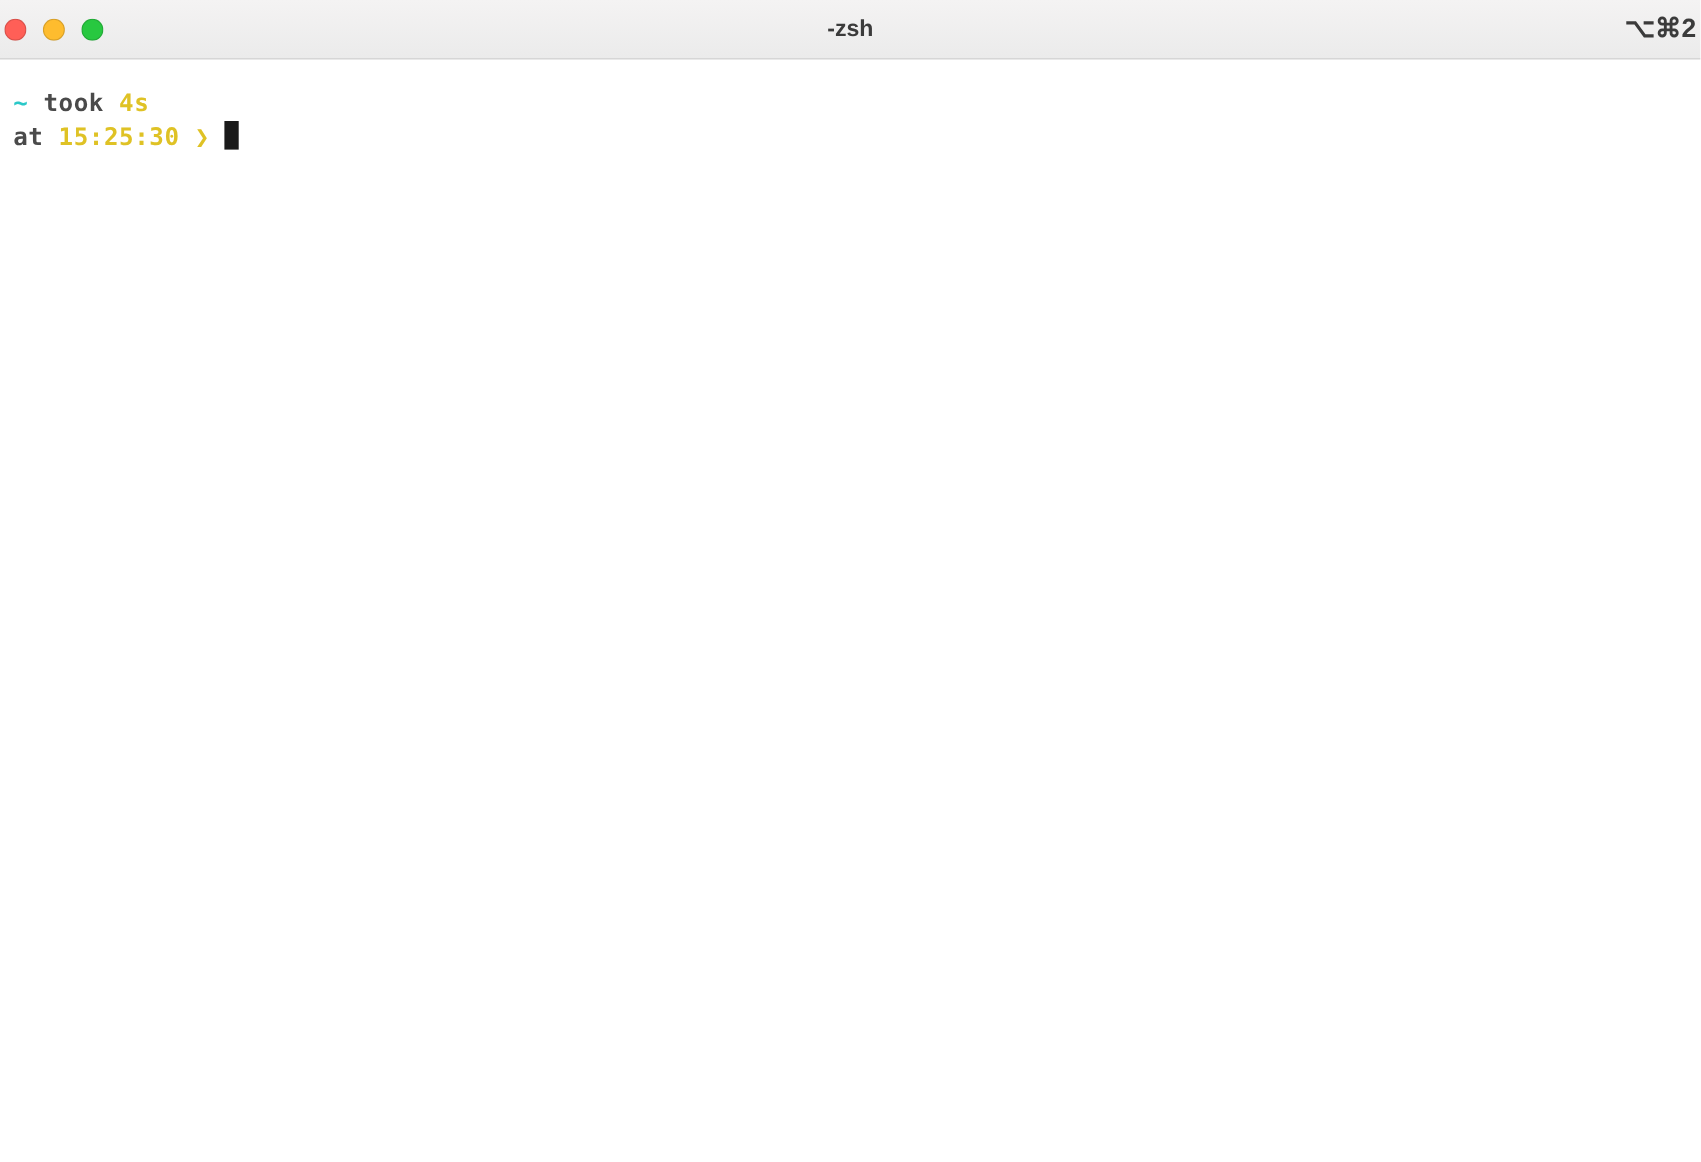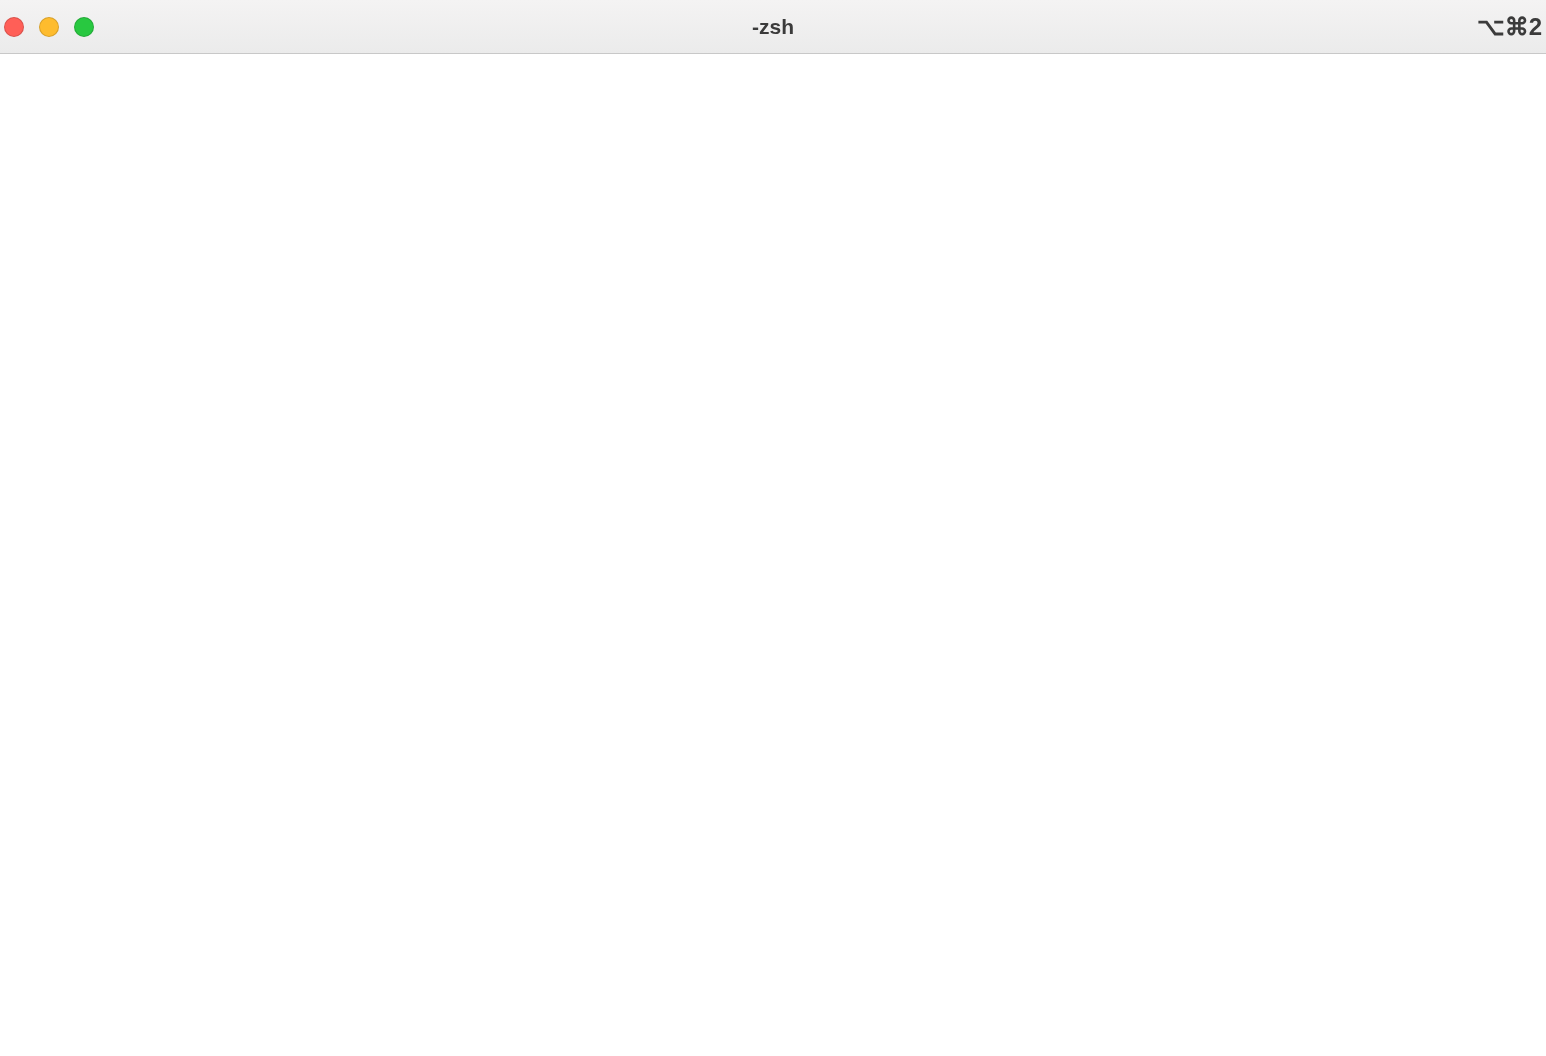--- a/index.html
+++ b/index.html
@@ -112,13 +112,15 @@
   <div class="traffic-lights">
     <div class="traffic-light red"></div>
     <div class="traffic-light yellow"></div>
     <div class="traffic-light green"></div>
   </div>
   <div class="window-title">-zsh</div>
   <div class="shortcut-indicator">⌥⌘2</div>
 </div>
 
 <div class="terminal-body">
+  <div class="prompt-line"><span class="cyan">~</span><span class="white"> took </span><span class="yellow">4s</span></div>
+  <div class="prompt-line"><span class="white">at </span><span class="yellow">15:25:30</span><span class="yellow"> ❯ </span><span class="cursor"></span></div>
 </div>
 
 </body></html>

